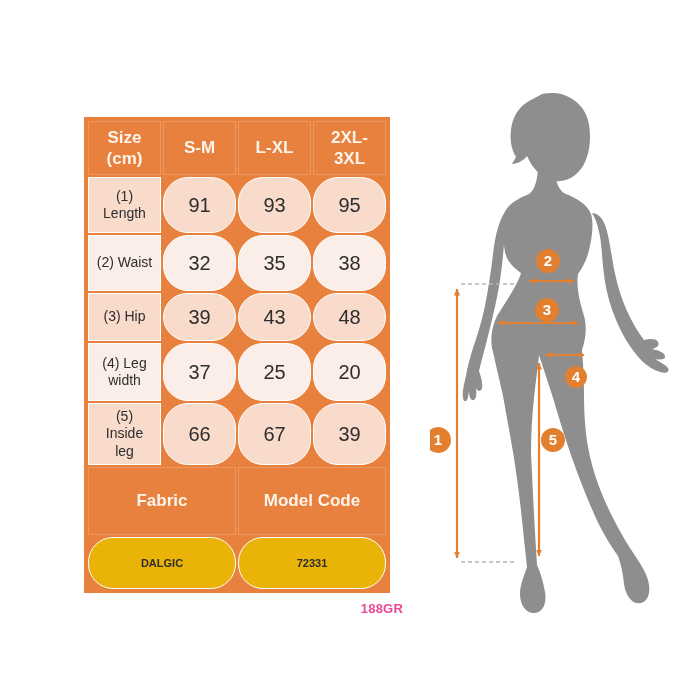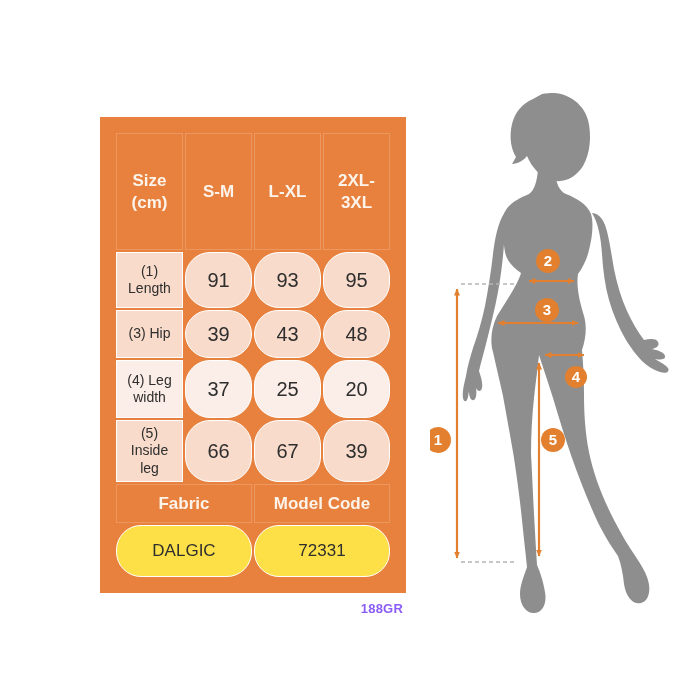--- a/index.html
+++ b/index.html
@@ -2,42 +2,42 @@
 <html><head>
 <meta charset="utf-8">
 <style>
   html, body { margin: 0; padding: 0; background: #ffffff; }
   .canvas {
     position: relative; width: 700px; height: 700px; background: #ffffff;
     font-family: "Liberation Sans", sans-serif; overflow: hidden;
   }
   
   table.size-table {
-    position: absolute; left: 100px; top: 117px; width: 306px; height: 476px;
+    position: absolute; left: 84px; top: 117px; width: 306px; height: 476px;
     background: #E8813D; border-collapse: separate; border-spacing: 2px;
-    table-layout: fixed; padding: 14px; box-sizing: border-box;
+    table-layout: fixed; padding: 2px; box-sizing: border-box;
   }
   table.size-table th, table.size-table td {
     text-align: center; vertical-align: middle; padding: 2px;
     white-space: pre-line; overflow: hidden;
   }
   th.hd {
     background: #E8813D; border: 1px solid rgba(255,255,255,0.18);
     color: #FCF4EB; font-size: 17px; font-weight: bold; line-height: 1.25;
   }
   td.cell { border: 1px solid #ffffff; color: #2E2E2E; }
   td.lbl { font-size: 14px; line-height: 1.25; }
   td.val { font-size: 20px; border-radius: 25px; }
   tr.salmon td.cell { background: #F8DBCB; }
   tr.lightrow td.cell { background: #FBEDE7; }
-  tr.footrow td.cell { background: #fde047; font-size: 17px; }
+  tr.footrow td.cell { background: #eab308; font-size: 11px; font-weight: bold; }
   
   .weight {
     position: absolute; top: 601px; right: 297px;
-    font-size: 13px; font-weight: 600; color: #8b5cf6; letter-spacing: 0.2px;
+    font-size: 13px; font-weight: 600; color: #ec4899; letter-spacing: 0.2px;
   }
   
   svg.figure { position: absolute; left: 430px; top: 85px; width: 260px; height: 545px; }
   .sil { fill: #8E8E8E; stroke: none; }
   .marrow { stroke: #E2802F; stroke-width: 2.2; fill: none; }
   .dash { stroke: #B5B5B5; stroke-width: 1.3; stroke-dasharray: 4 3; fill: none; }
   .badge-c { fill: #E2802F; }
   .badge-t {
     fill: #ffffff; font-family: "Liberation Sans", sans-serif;
     font-size: 15px; font-weight: bold; text-anchor: middle;
@@ -58,20 +58,26 @@
       <th class="hd">2XL-
 3XL</th>
     </tr>
     <tr class="salmon" style="height:56px;">
       <td class="cell lbl">(1)
 Length</td>
       <td class="cell val">91</td>
       <td class="cell val">93</td>
       <td class="cell val">95</td>
     </tr>
+    <tr class="lightrow" style="height:56px;">
+      <td class="cell lbl">(2) Waist</td>
+      <td class="cell val">32</td>
+      <td class="cell val">35</td>
+      <td class="cell val">38</td>
+    </tr>
     <tr class="salmon" style="height:48px;margin-top:22px;">
       <td class="cell lbl">(3) Hip</td>
       <td class="cell val">39</td>
       <td class="cell val">43</td>
       <td class="cell val">48</td>
     </tr>
     <tr class="lightrow" style="height:58px;">
       <td class="cell lbl">(4) Leg
 width</td>
       <td class="cell val">37</td>
@@ -79,21 +85,21 @@
       <td class="cell val">20</td>
     </tr>
     <tr class="salmon" style="height:62px;">
       <td class="cell lbl">(5)
 Inside
 leg</td>
       <td class="cell val">66</td>
       <td class="cell val">67</td>
       <td class="cell val">39</td>
     </tr>
-    <tr style="height:39px;">
+    <tr style="height:68px;">
       <th class="hd" colspan="2">Fabric</th>
       <th class="hd" colspan="2">Model Code</th>
     </tr>
     <tr class="footrow" style="height:52px;">
       <td class="cell val" colspan="2">DALGIC</td>
       <td class="cell val" colspan="2">72331</td>
     </tr>
   </tbody>
     </table>
 

